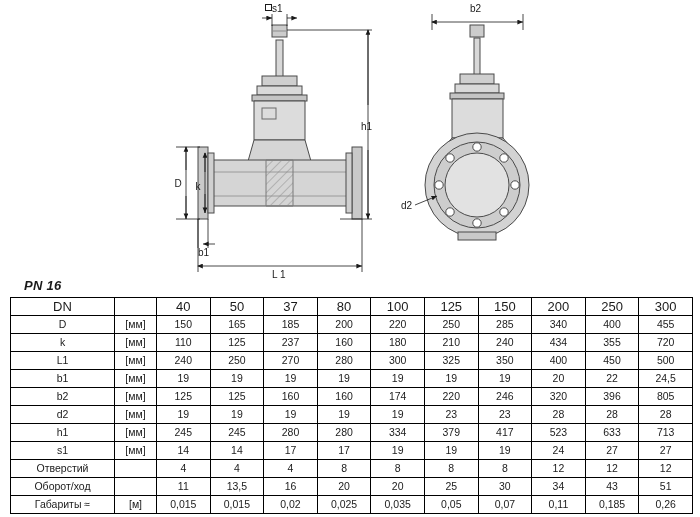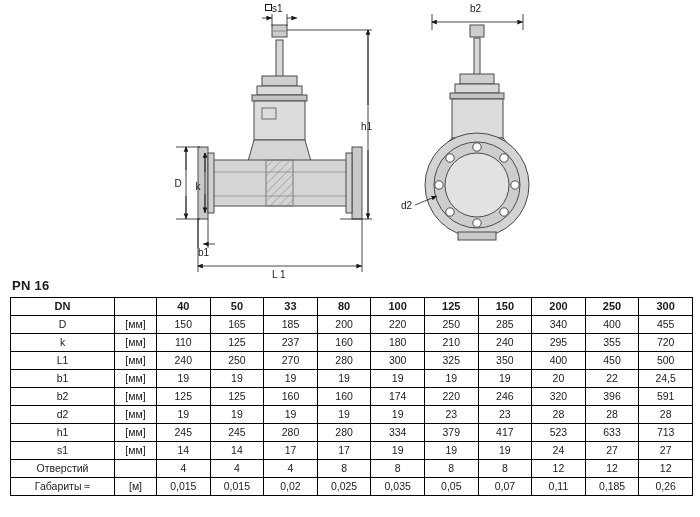--- a/index.html
+++ b/index.html
@@ -31,22 +31,23 @@
   
   #table-area {
     position: absolute;
     left: 10px;
     top: 278px;
     width: 682px;
   }
   #pn-title {
     font-size: 13px;
     font-weight: bold;
-    margin: 0 0 4px 2px;
+    margin: 0 0 4px 14px;
     letter-spacing: .3px;
+    font-style: italic;
   }
   table.spec {
     border-collapse: collapse;
     table-layout: fixed;
     width: 682px;
     font-size: 10.5px;
   }
   table.spec td, table.spec th {
     border: 1px solid #000000;
     padding: 0;
@@ -61,22 +62,22 @@
     text-align: left;
     padding-left: 5px;
     width: 104px;
   }
   td.unit {
     text-align: right;
     padding-right: 5px;
     width: 42px;
   }
   tr.head td, tr.head th {
-    font-weight: bold;
-    font-size: 11px;
+    font-weight: normal;
+    font-size: 13px;
   }
   td.dn-head {
     text-align: left;
     padding-left: 5px;
     font-weight: bold;
   }
 </style>
 </head>
 <body>
 
@@ -222,21 +223,21 @@
       <col style="width:104px">
       <col style="width:42px">
       <col span="10" style="width:53.6px">
     </colgroup>
     <tbody id="table-body">
         <tr class="head">
           <td class="lbl dn-head">DN</td>
           <td class="unit"></td>
           <td>40</td>
           <td>50</td>
-          <td>33</td>
+          <td>37</td>
           <td>80</td>
           <td>100</td>
           <td>125</td>
           <td>150</td>
           <td>200</td>
           <td>250</td>
           <td>300</td>
         </tr>
         <tr>
           <td class="lbl">D</td>
@@ -255,21 +256,21 @@
         <tr>
           <td class="lbl">k</td>
           <td class="unit">[мм]</td>
           <td>110</td>
           <td>125</td>
           <td>237</td>
           <td>160</td>
           <td>180</td>
           <td>210</td>
           <td>240</td>
-          <td>295</td>
+          <td>434</td>
           <td>355</td>
           <td>720</td>
         </tr>
         <tr>
           <td class="lbl">L1</td>
           <td class="unit">[мм]</td>
           <td>240</td>
           <td>250</td>
           <td>270</td>
           <td>280</td>
@@ -299,21 +300,21 @@
           <td class="unit">[мм]</td>
           <td>125</td>
           <td>125</td>
           <td>160</td>
           <td>160</td>
           <td>174</td>
           <td>220</td>
           <td>246</td>
           <td>320</td>
           <td>396</td>
-          <td>591</td>
+          <td>805</td>
         </tr>
         <tr>
           <td class="lbl">d2</td>
           <td class="unit">[мм]</td>
           <td>19</td>
           <td>19</td>
           <td>19</td>
           <td>19</td>
           <td>19</td>
           <td>23</td>
@@ -358,20 +359,34 @@
           <td>4</td>
           <td>8</td>
           <td>8</td>
           <td>8</td>
           <td>8</td>
           <td>12</td>
           <td>12</td>
           <td>12</td>
         </tr>
         <tr>
+          <td class="lbl">Оборот/ход</td>
+          <td class="unit"></td>
+          <td>11</td>
+          <td>13,5</td>
+          <td>16</td>
+          <td>20</td>
+          <td>20</td>
+          <td>25</td>
+          <td>30</td>
+          <td>34</td>
+          <td>43</td>
+          <td>51</td>
+        </tr>
+        <tr>
           <td class="lbl">Габариты ≈</td>
           <td class="unit">[м]</td>
           <td>0,015</td>
           <td>0,015</td>
           <td>0,02</td>
           <td>0,025</td>
           <td>0,035</td>
           <td>0,05</td>
           <td>0,07</td>
           <td>0,11</td>

